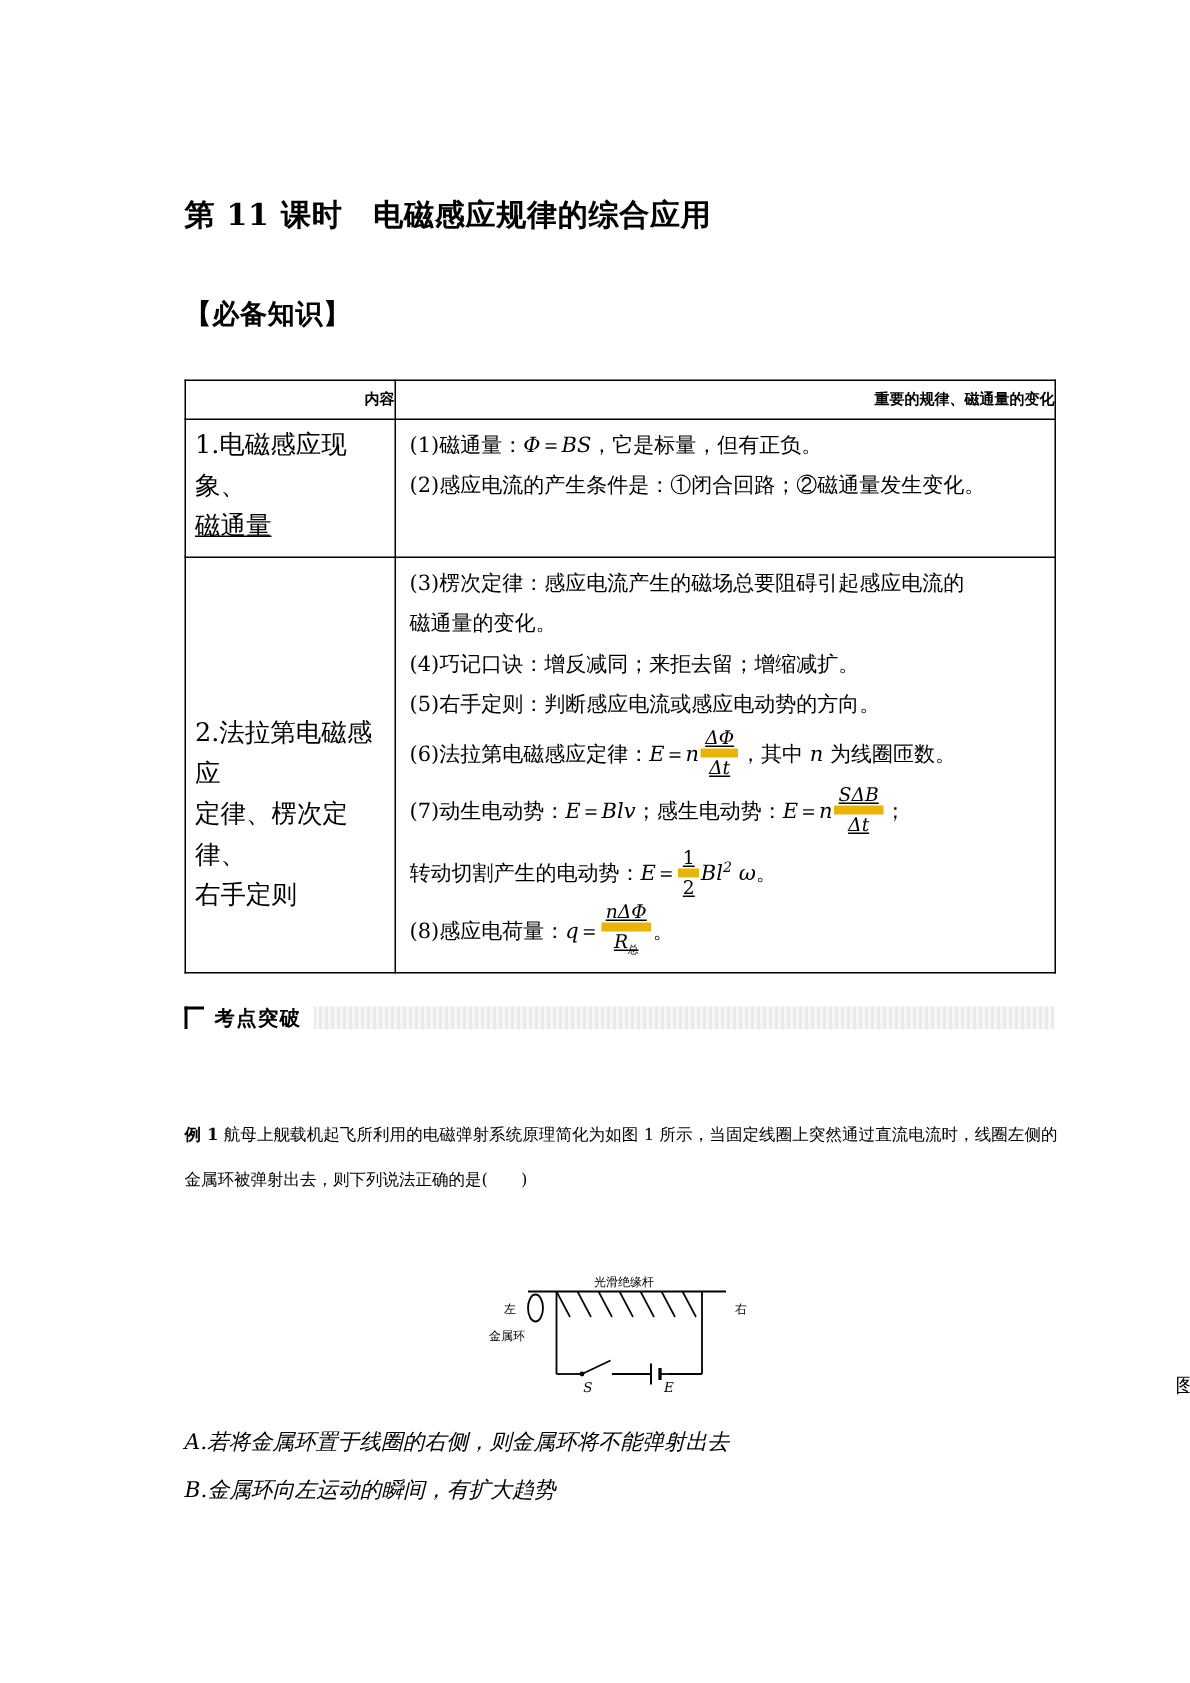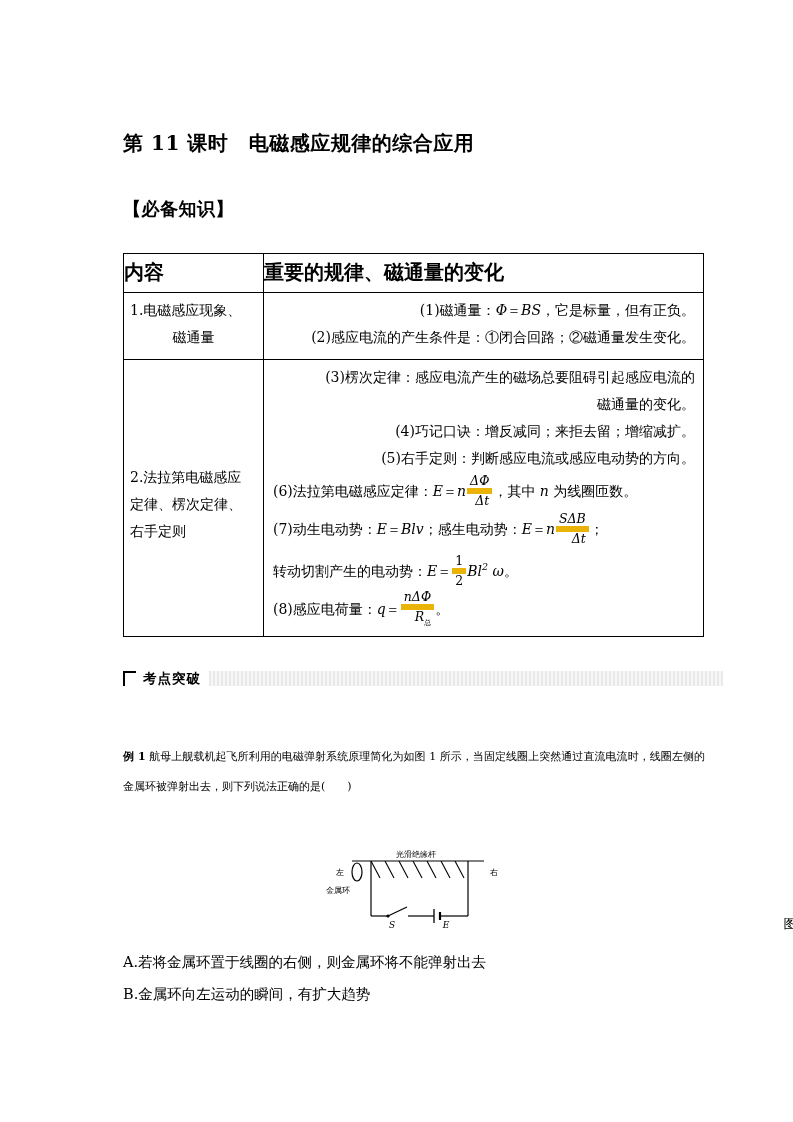--- a/index.html
+++ b/index.html
@@ -52,71 +52,71 @@
     width: 580px;
     border-collapse: collapse;
     table-layout: fixed;
   }
   .k-table td, .k-table th {
     border: 1px solid #000000;
     padding: 0;
     vertical-align: top;
   }
   .k-head-cell {
-    text-align: left;
-    font-size: 20px;
+    text-align: right;
+    font-size: 10px;
     font-weight: bold;
     padding: 5px 0 6px 0 !important;
     vertical-align: middle !important;
   }
   .col-a { width: 140px; }
   .col-b { width: 440px; }
 
   .cell-left {
-    font-size: 14px;
+    font-size: 17px;
     line-height: 27px;
     padding: 4px 6px 6px 6px !important;
     text-align: center;
   }
   .cell-left .first-line { text-align: left; display: block; }
-  .cell-left .ind-line { text-align: center; display: block; }
+  .cell-left .ind-line { text-align: left; display: block; text-decoration: underline; }
 
   .cell-right {
     font-size: 14px;
     line-height: 27px;
     padding: 4px 8px 8px 9px !important;
   }
-  .cell-right .ln { display: block; white-space: nowrap; text-align: right; }
+  .cell-right .ln { display: block; white-space: nowrap; }
   .cell-right .ln-tall { display: block; white-space: nowrap; line-height: 38px; }
 
   
   .it { font-style: italic; }
   .frac {
     display: inline-block;
     vertical-align: middle;
-    text-align: right;
+    text-align: center;
     font-size: 12.5px;
     line-height: 1.12;
     margin: 0 1px;
     position: relative;
     top: -1px;
+    text-decoration: underline;
   }
   .frac .num { display: block; padding: 0 3px; }
   .frac .den { display: block; border-top: 6px solid #eab308; padding: 0 3px; }
   .sup { font-size: 9.5px; vertical-align: super; }
   .sub-tiny { font-size: 7px; vertical-align: sub; }
 
   
   .breakthrough {
     position: absolute;
     left: 107px;
     top: 670px;
     width: 580px;
     height: 17px;
-    padding-left: 20px;
   }
   .bt-bar {
     position: absolute;
     left: 86px;
     top: 1px;
     right: 0;
     height: 15px;
     background: repeating-linear-gradient(
       90deg,
       #e8e8e8 0px, #e8e8e8 2px,
@@ -188,21 +188,21 @@
 
   
   .options {
     position: absolute;
     left: 107px;
     top: 946px;
     width: 582px;
     font-size: 14.5px;
     line-height: 32px;
   }
-  .opt-line { display: block; white-space: nowrap; }
+  .opt-line { display: block; white-space: nowrap; font-style: italic; }
 </style>
 </head>
 <body>
 
 <div class="page">
 
   <div class="doc-title">第 11 课时　电磁感应规律的综合应用</div>
 
   <div class="prep-heading">【必备知识】</div>
 

